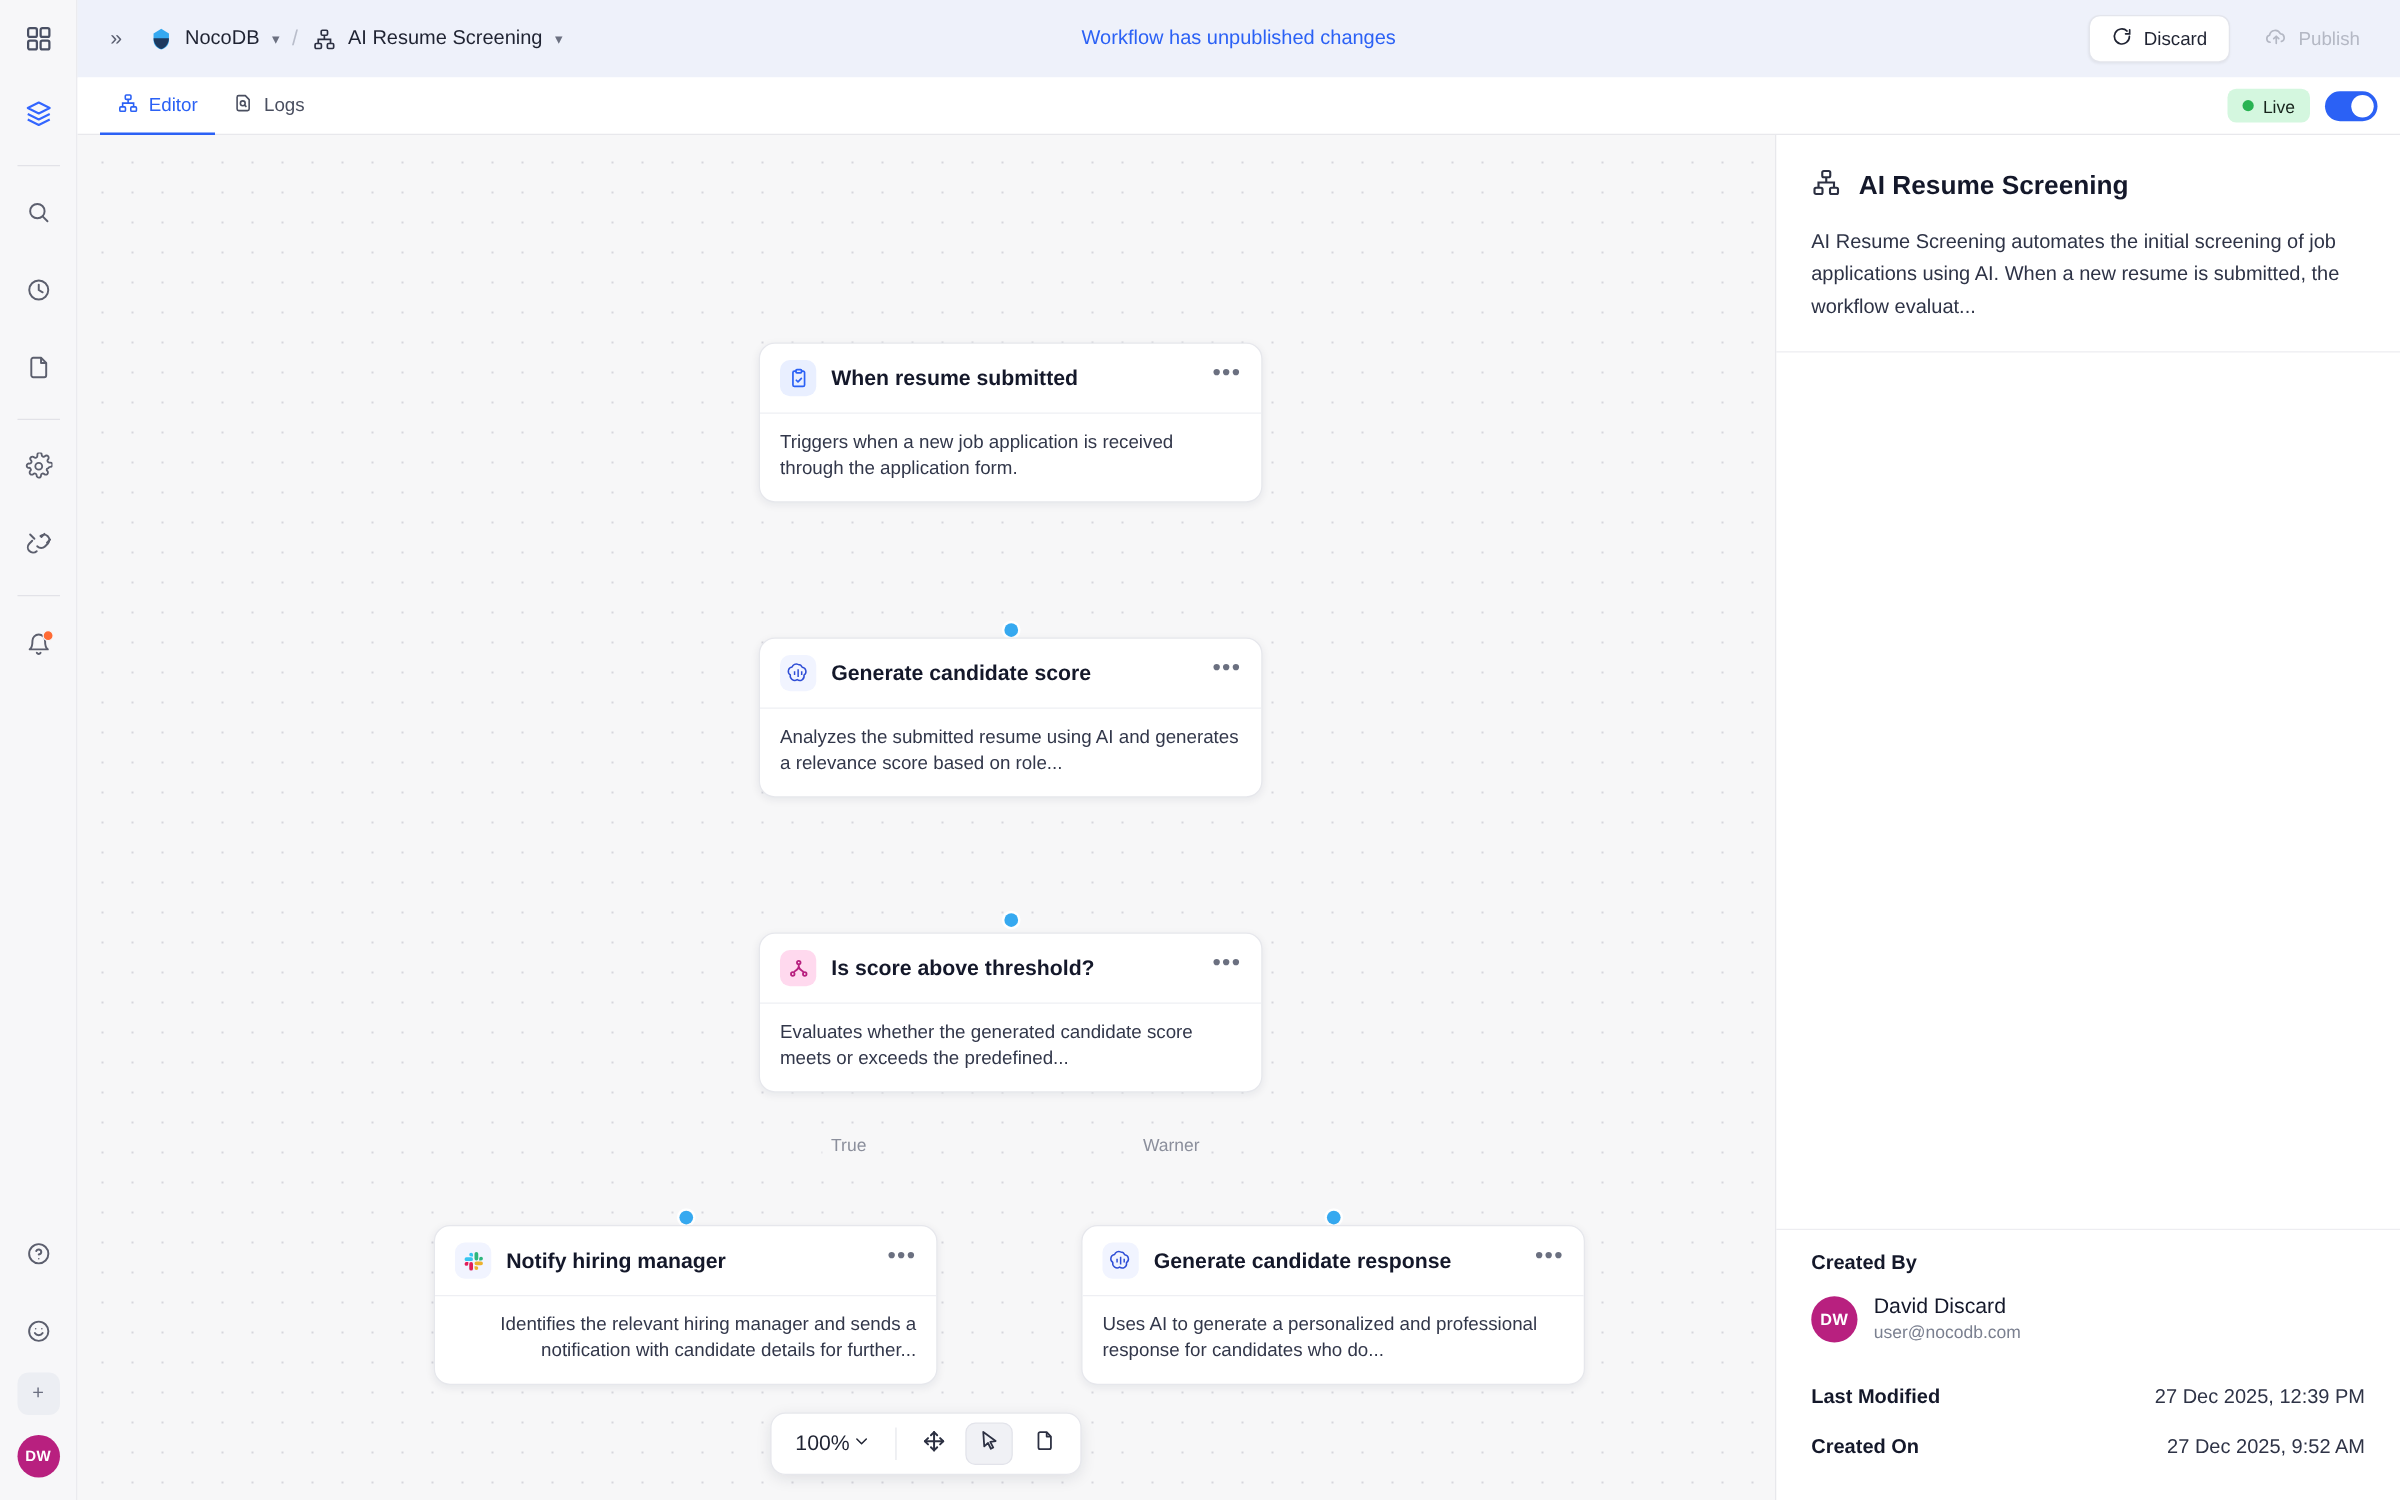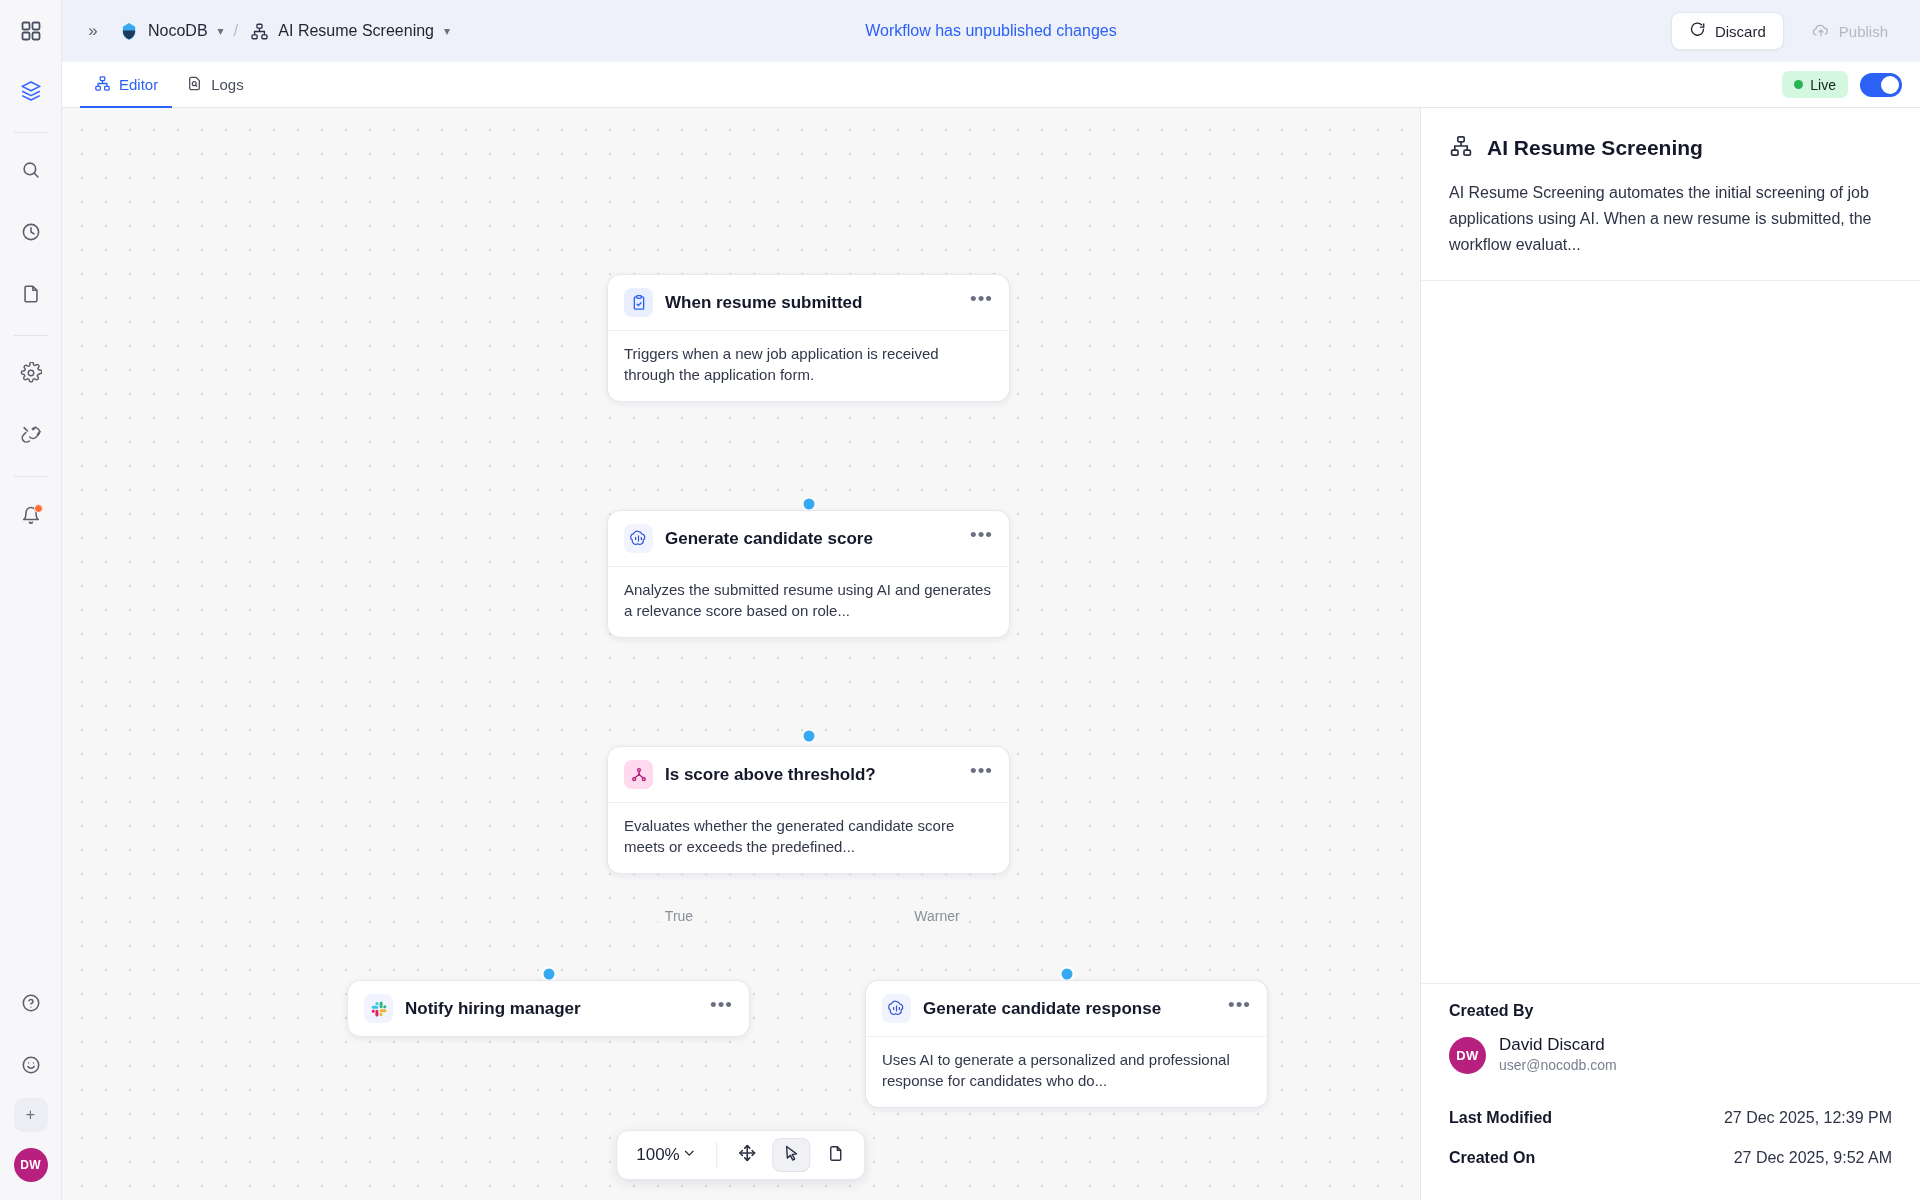--- a/index.html
+++ b/index.html
@@ -486,20 +486,21 @@
               <svg width="18" height="18" viewBox="0 0 24 24">
                 <path d="M6.2 14.9a2 2 0 1 1-2-2h2v2zm1 0a2 2 0 0 1 4 0v5a2 2 0 0 1-4 0v-5z" fill="#e01e5a"></path>
                 <path d="M9.2 6.8a2 2 0 1 1 2-2v2h-2zm0 1a2 2 0 0 1 0 4h-5a2 2 0 0 1 0-4h5z" fill="#36c5f0"></path>
                 <path d="M17.8 9.1a2 2 0 1 1 2 2h-2v-2zm-1 0a2 2 0 0 1-4 0v-5a2 2 0 0 1 4 0v5z" fill="#2eb67d"></path>
                 <path d="M14.8 17.2a2 2 0 1 1-2 2v-2h2zm0-1a2 2 0 0 1 0-4h5a2 2 0 0 1 0 4h-5z" fill="#ecb22e"></path>
               </svg>
             </span>
             <span class="node-title">Notify hiring manager</span>
             <span class="node-dots">•••</span>
           </div>
+          <div class="node-body">Identifies the relevant hiring manager and sends a notification with candidate details for further...</div>
         </div>
 
         <div class="node" style="left:803px; top:872px; width:403px;">
           <div class="node-head">
             <span class="node-ico ico-white">
               <svg width="19" height="19" viewBox="0 0 24 24" fill="none" stroke="#2f4ed6" stroke-width="1.5" stroke-linejoin="round">
                 <path d="M12 3.2c1.9 0 3.5 1.2 4.1 2.9 1.8.2 3.3 1.5 3.7 3.3.4 1.8-.4 3.6-1.9 4.6.4 1.8-.3 3.7-1.9 4.7s-3.6.9-5-.2c-1.5 1-3.5 1-5 0s-2.3-2.9-1.9-4.7c-1.5-1-2.3-2.8-1.9-4.6.4-1.8 1.9-3.1 3.7-3.3A4.4 4.4 0 0 1 12 3.2z"></path>
                 <path d="M12 8.1v7.8M8.4 10v4M15.6 10v4"></path>
               </svg>
             </span>

